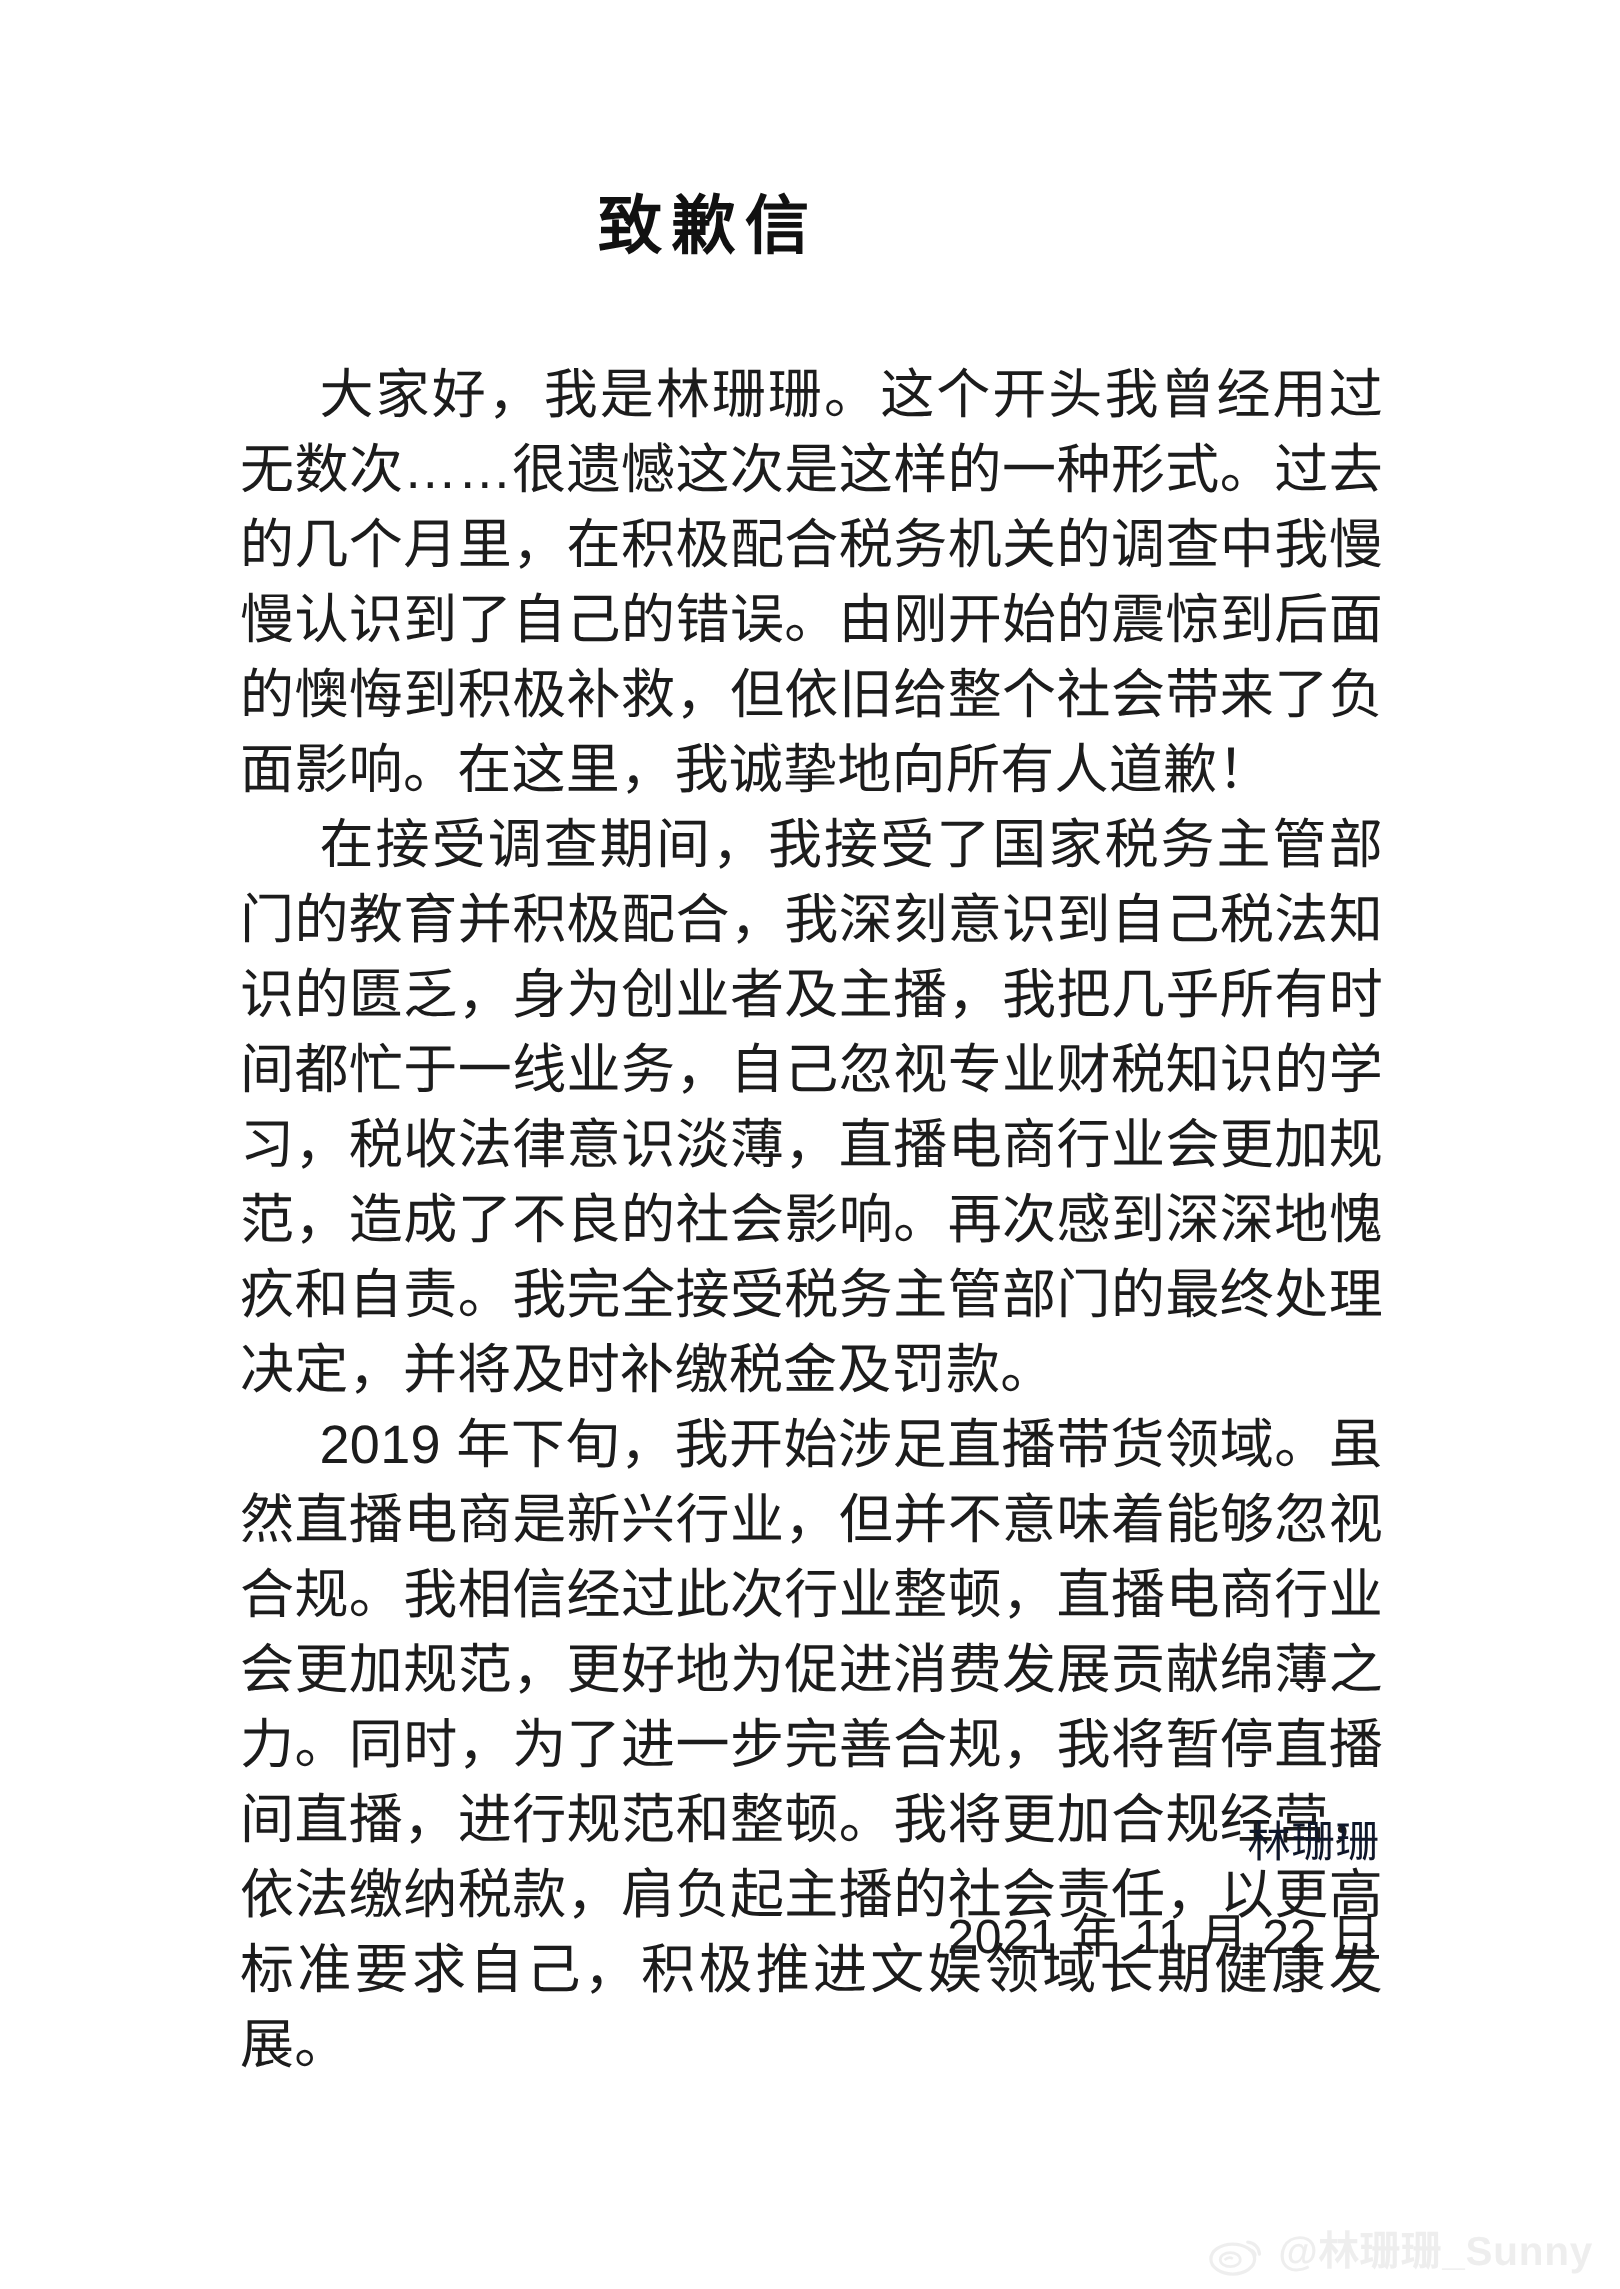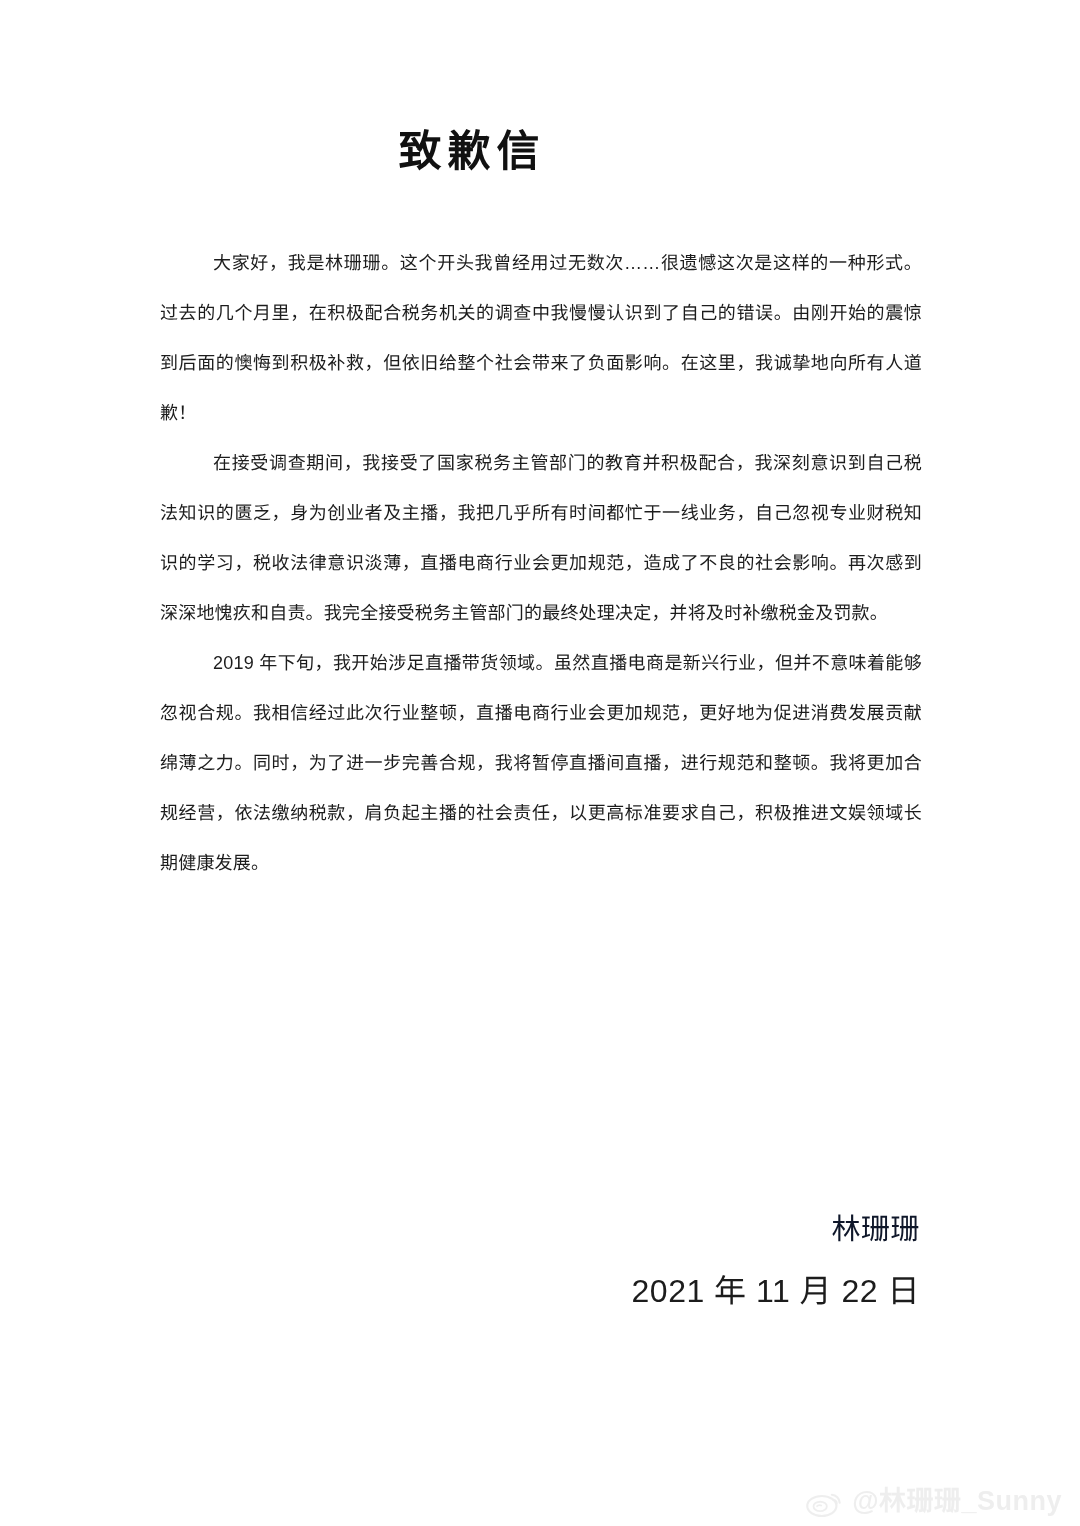--- a/index.html
+++ b/index.html
@@ -39,21 +39,21 @@
   
   .body-block {
     position: absolute;
     top: 238px;
     left: 160px;
     width: 762px;
   }
 
   .para {
     margin: 0 0 0 0;
-    font-size: 18px;
+    font-size: 36px;
     line-height: 50px;
     color: #1c1c1c;
     text-align: justify;
     text-justify: inter-character;
     text-indent: 53px;
     letter-spacing: 0.2px;
     font-weight: 400;
   }
 
   .para + .para {

